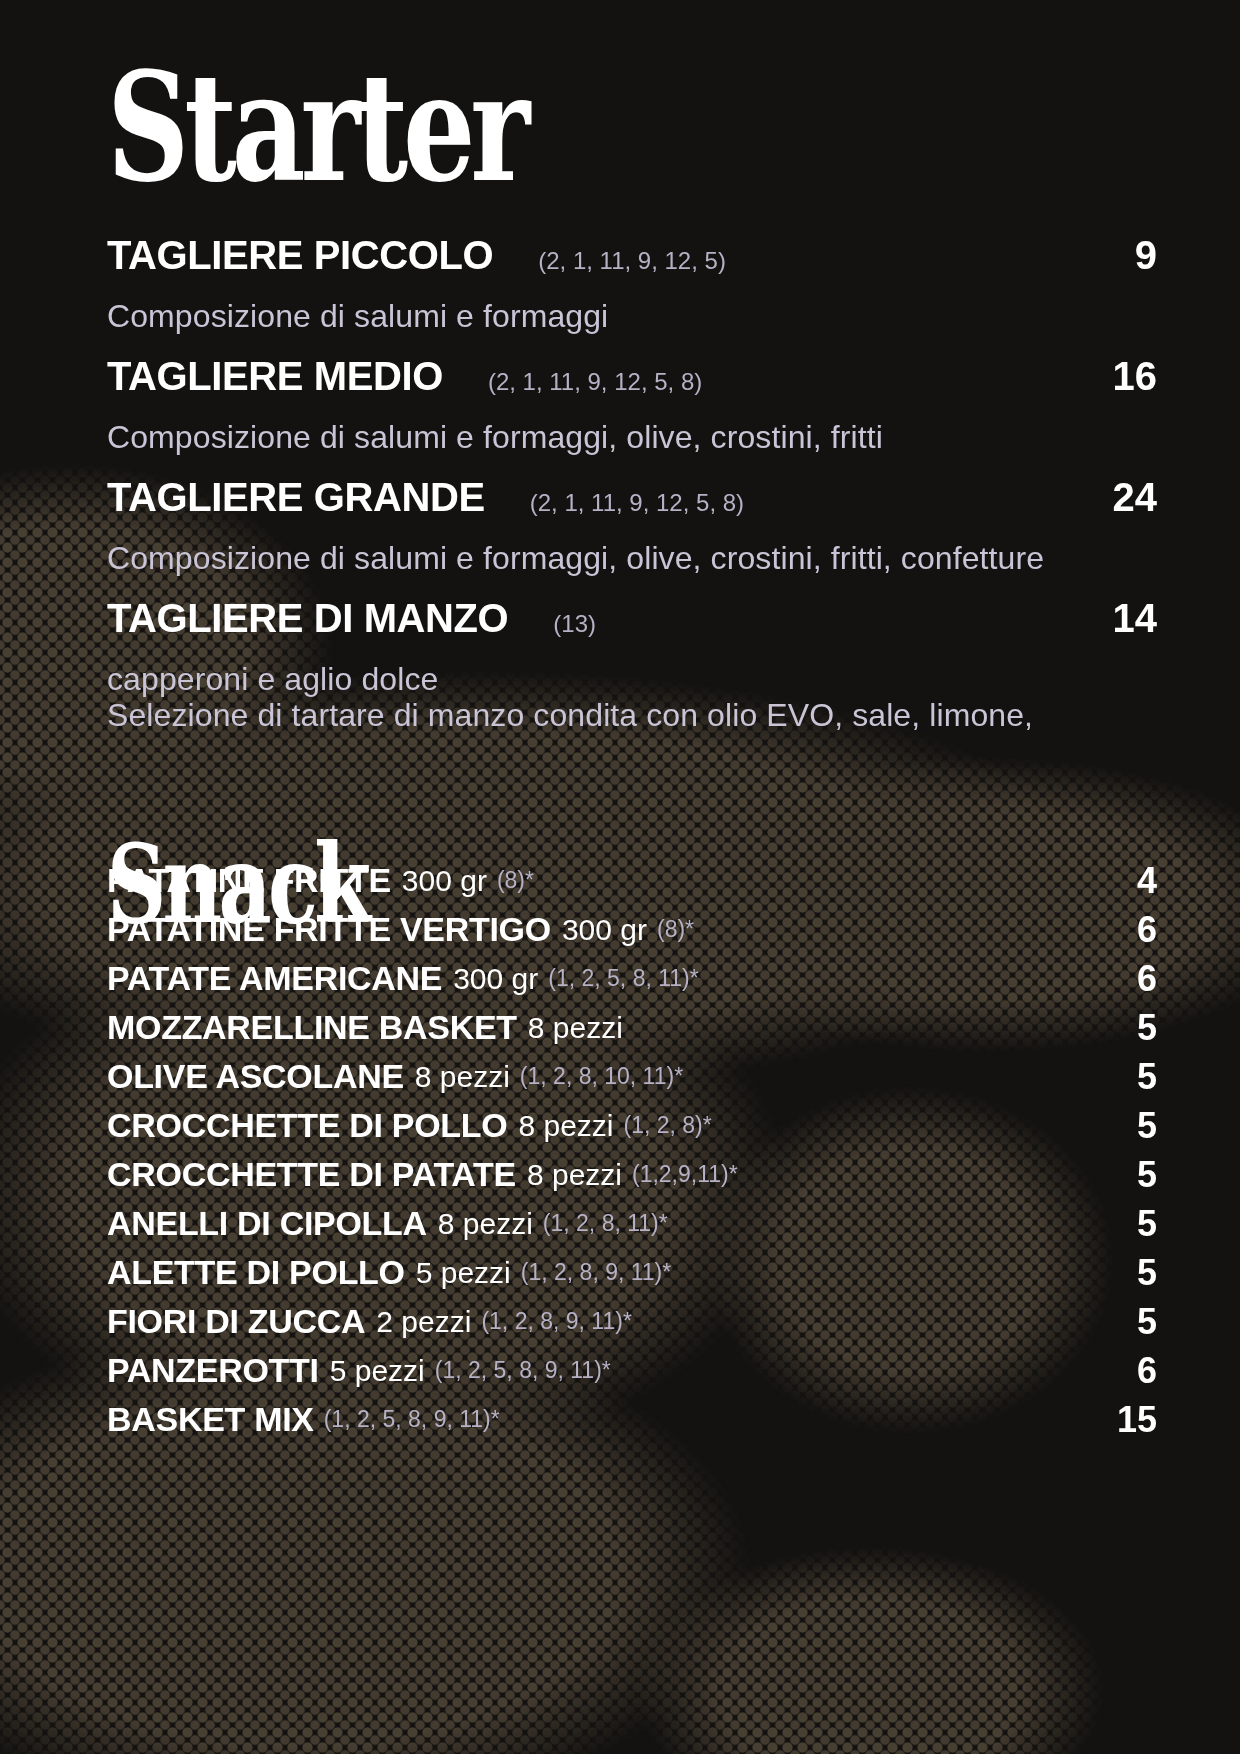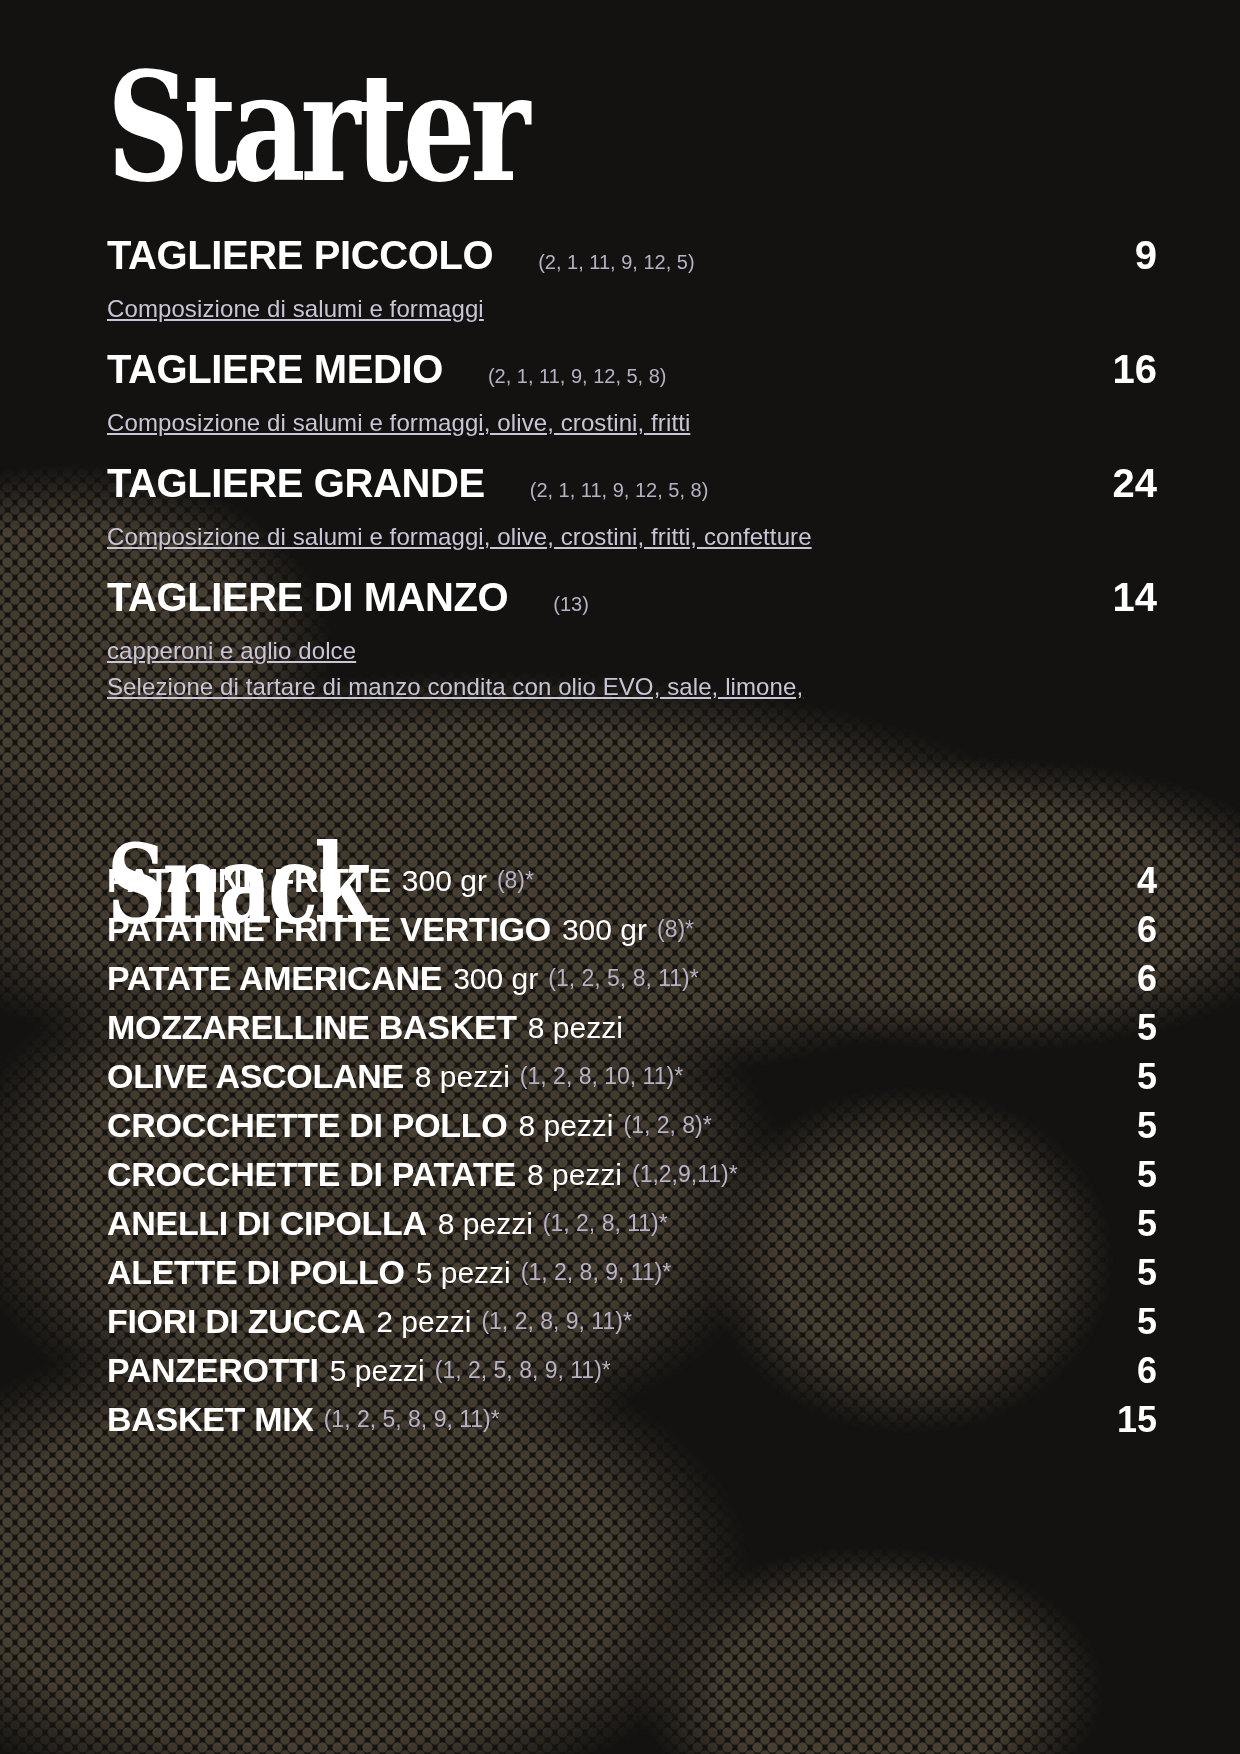--- a/index.html
+++ b/index.html
@@ -44,23 +44,23 @@
     white-space:nowrap;
   }
   #starter-title{position:absolute;left:0;top:52px;font-size:150px;}
   #snack-title{position:absolute;left:0;top:830px;font-size:108px;}
 
   
   #starter-list{position:absolute;left:0;top:232px;width:1050px;}
   .starter-item{margin-bottom:19px;}
   .s-line{display:flex;align-items:baseline;line-height:46px;gap:32px;}
   .s-name{font-size:40px;font-weight:700;color:#ffffff;letter-spacing:-0.4px;white-space:nowrap;}
-  .s-allerg{font-size:20px;color:#b6b1c5;margin-left:13px;white-space:nowrap;}
+  .s-allerg{font-size:24px;color:#b6b1c5;margin-left:13px;white-space:nowrap;}
   .s-price{font-size:40px;font-weight:700;color:#ffffff;margin-left:auto;}
-  .s-desc{font-size:24px;color:#c9c5d6;line-height:36px;margin-top:6px;letter-spacing:0.1px;text-decoration:underline;}
+  .s-desc{font-size:32px;color:#c9c5d6;line-height:36px;margin-top:14px;letter-spacing:0.1px;}
   .s-desc span{display:block;}
   .s-desc span:empty{display:none;}
 
   
   #snack-list{position:absolute;left:0;top:856px;width:1050px;}
   .snack-row{display:flex;align-items:flex-end;height:49px;line-height:49px;}
   .n-name{font-size:34px;font-weight:700;color:#ffffff;letter-spacing:-0.3px;white-space:nowrap;}
   .n-qty{font-size:30px;font-weight:400;color:#ffffff;margin-left:11px;white-space:nowrap;}
   .n-qty:empty{margin-left:0;}
   .n-allerg{font-size:23px;font-weight:400;color:#b6b1c5;margin-left:10px;white-space:nowrap;}

